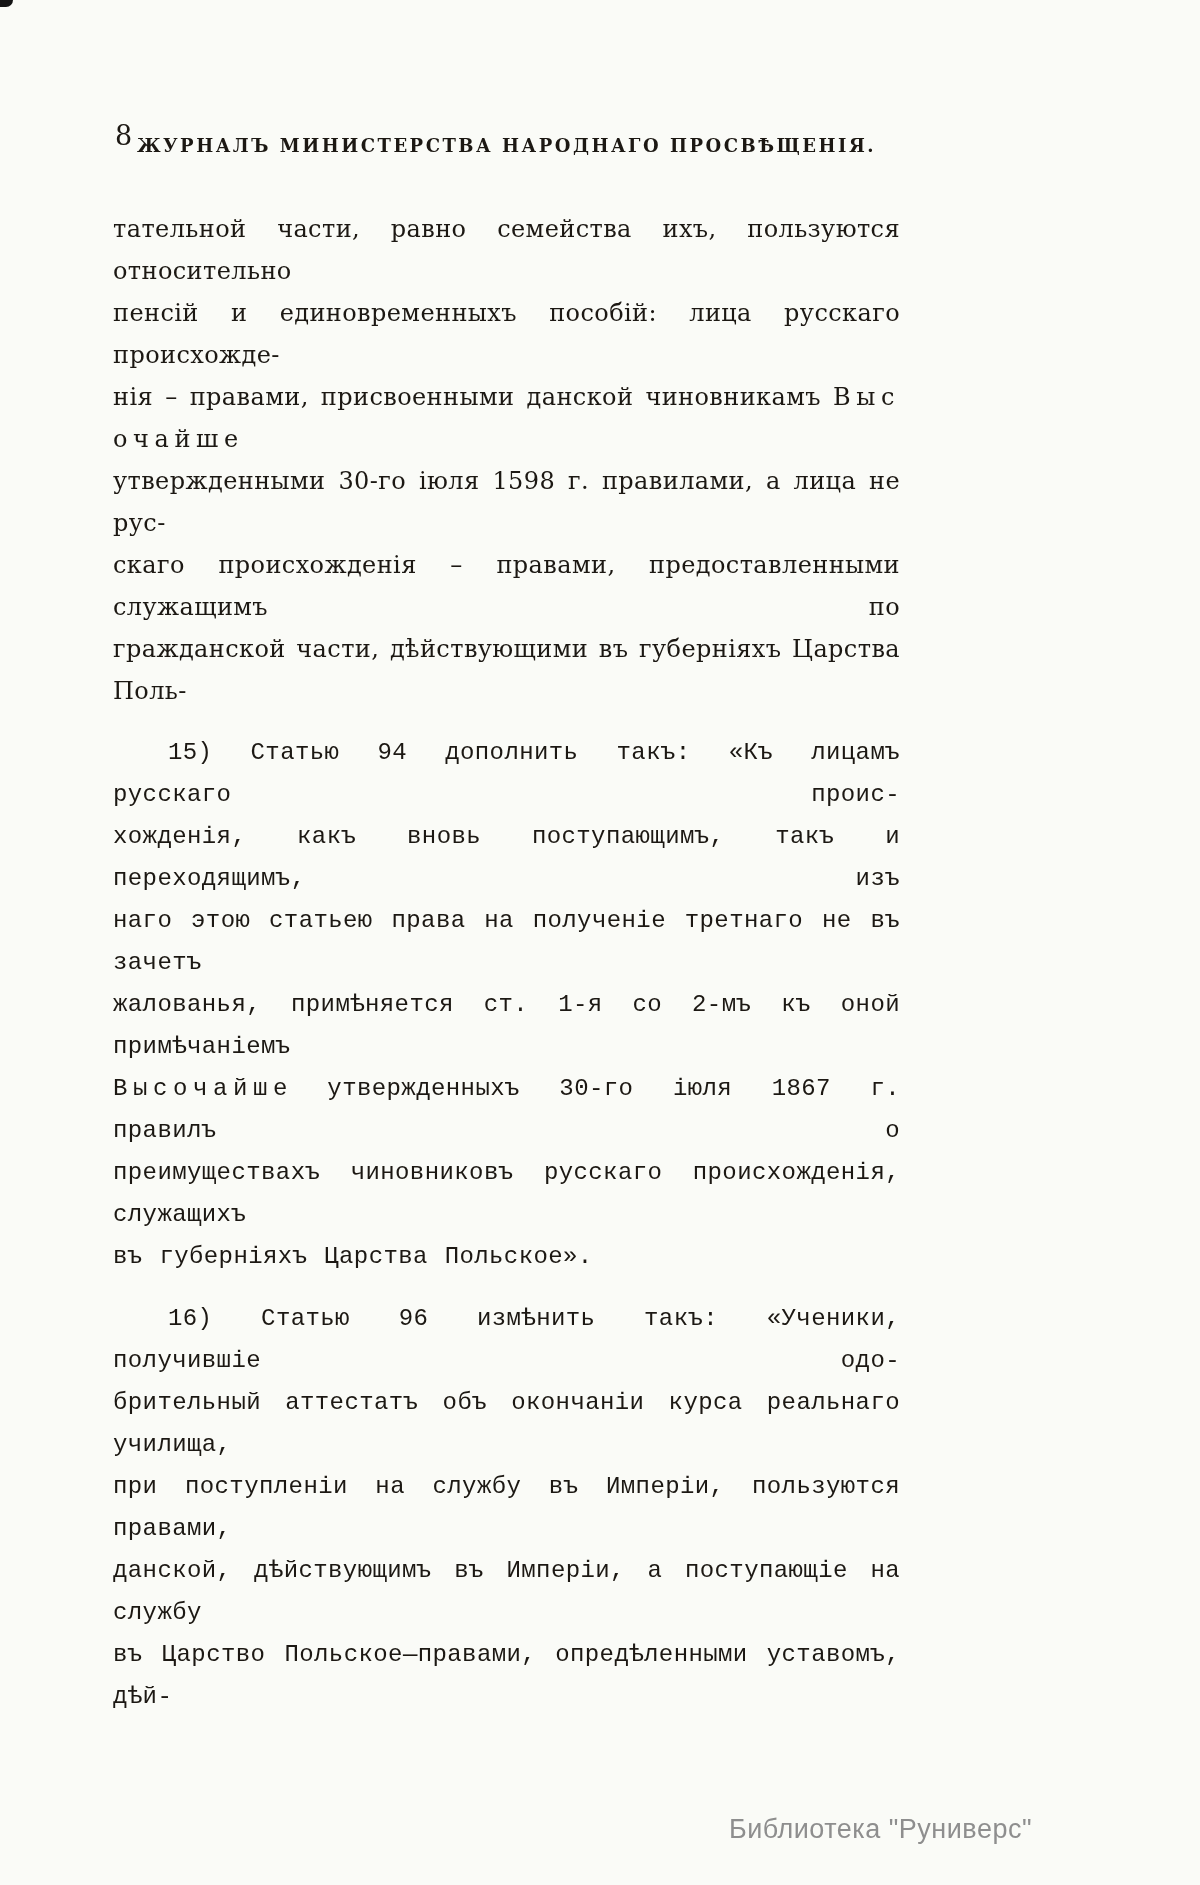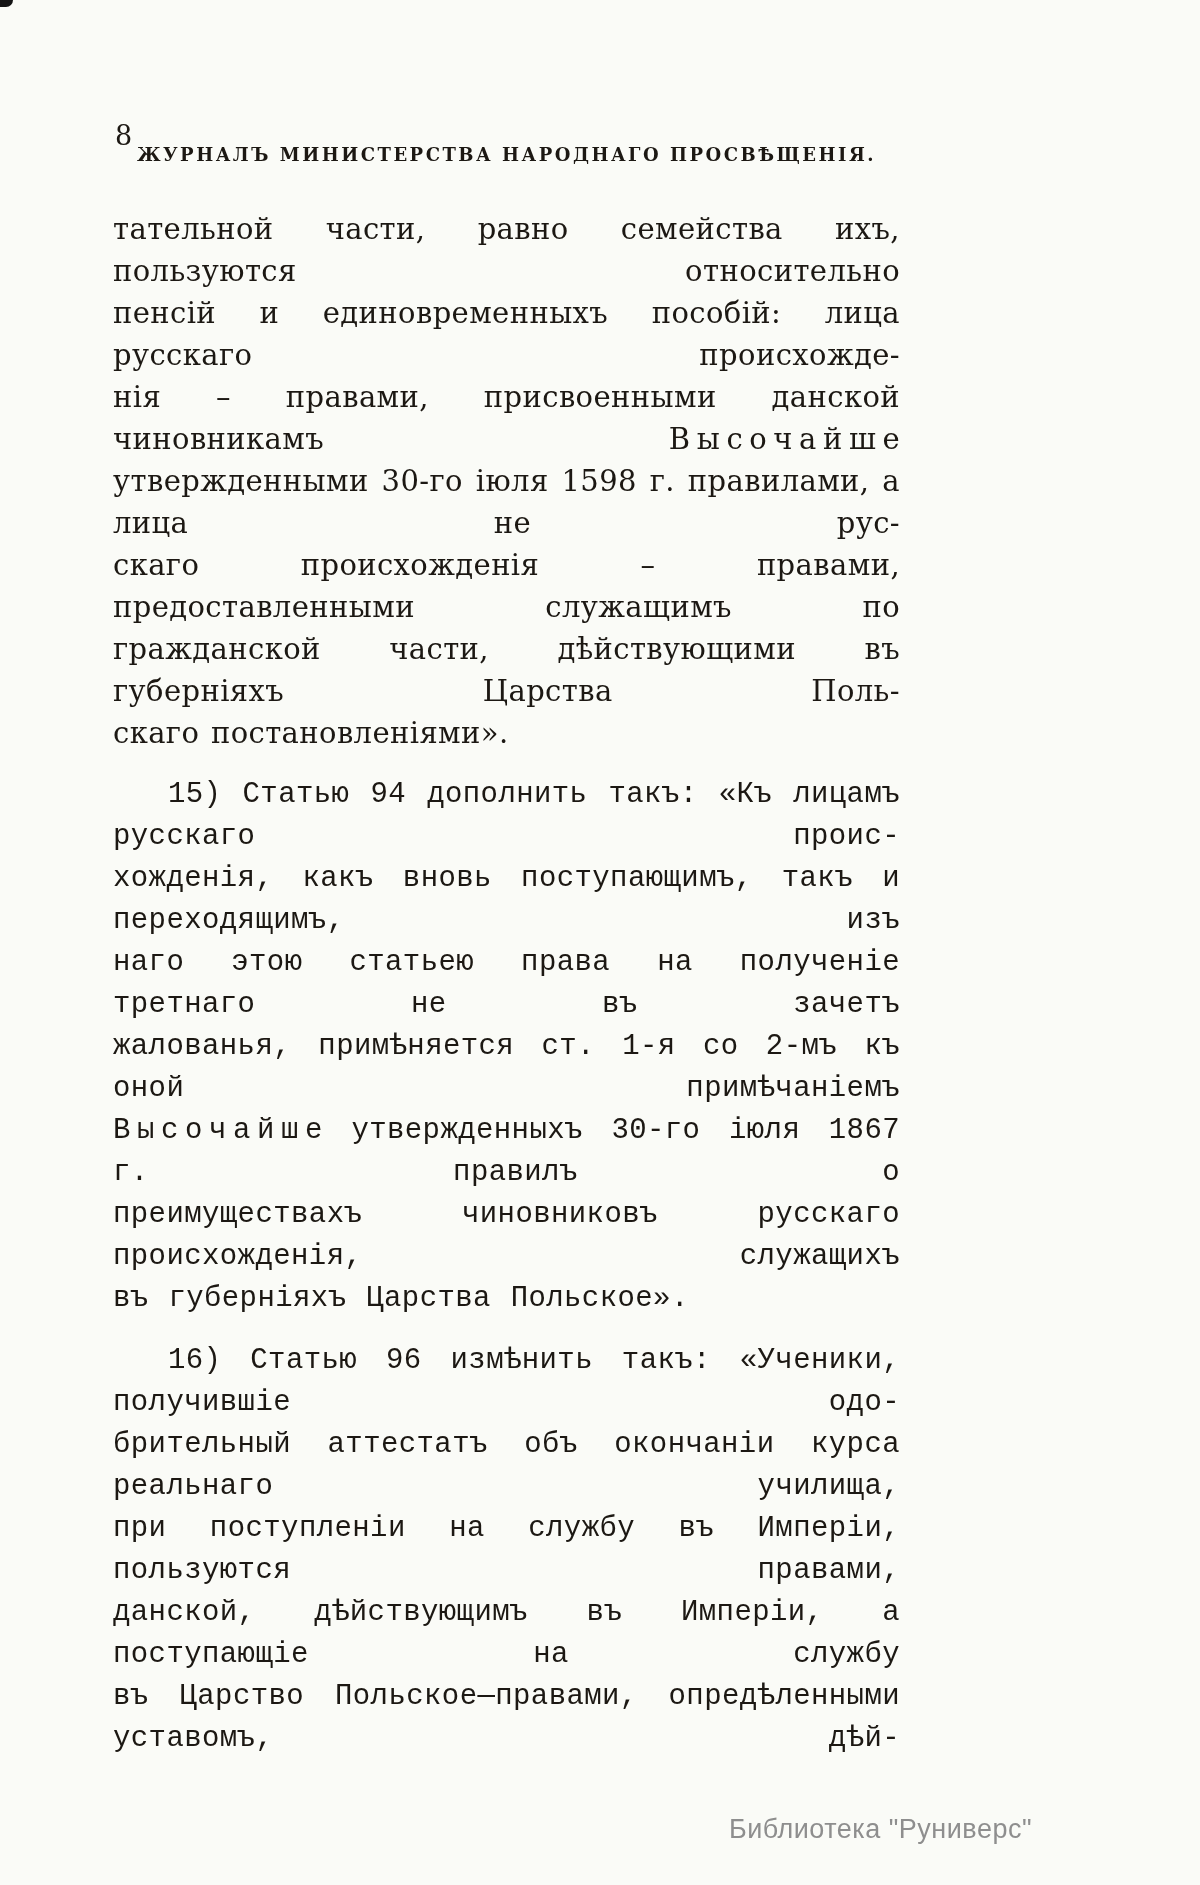--- a/index.html
+++ b/index.html
@@ -35,36 +35,36 @@
     position: absolute;
     left: 2px;
     top: 2px;
     font-size: 27px;
     font-weight: normal;
   }
   .running-header {
     position: absolute;
     left: 0;
     right: 0;
-    top: 26px;
+    top: 17px;
     text-align: center;
     font-size: 18px;
     font-weight: bold;
     letter-spacing: 2.5px;
     white-space: nowrap;
   }
   .text-block {
     position: absolute;
     left: 113px;
     top: 208px;
     width: 787px;
   }
   .para {
     margin: 0;
-    font-size: 29px;
+    font-size: 24px;
     line-height: 42px;
     letter-spacing: 0.4px;
     word-spacing: 2px;
   }
   .para + .para { margin-top: 20px; font-family: Liberation Mono, monospace; }
   .line {
     text-align: justify;
     text-align-last: justify;
     text-justify: inter-word;
     white-space: normal;
@@ -96,21 +96,20 @@
 </div>
 
 <div class="text-block">
     <div class="para">
       <div class="line">тательной части, равно семейства ихъ, пользуются относительно</div>
       <div class="line">пенсій и единовременныхъ пособій: лица русскаго происхожде-</div>
       <div class="line">нія – правами, присвоенными данской чиновникамъ В ы с о ч а й ш е</div>
       <div class="line">утвержденными 30-го іюля 1598 г. правилами, а лица не рус-</div>
       <div class="line">скаго происхожденія – правами, предоставленными служащимъ по</div>
       <div class="line">гражданской части, дѣйствующими въ губерніяхъ Царства Поль-</div>
-      <div class="line lastline">скаго постановленіями».</div>
     </div>
     <div class="para fi">
       <div class="line">15) Статью 94 дополнить такъ: «Къ лицамъ русскаго проис-</div>
       <div class="line">хожденія, какъ вновь поступающимъ, такъ и переходящимъ, изъ</div>
       <div class="line">наго этою статьею права на полученіе третнаго не въ зачетъ</div>
       <div class="line">жалованья, примѣняется ст. 1-я со 2-мъ къ оной примѣчаніемъ</div>
       <div class="line">В ы с о ч а й ш е утвержденныхъ 30-го іюля 1867 г. правилъ о</div>
       <div class="line">преимуществахъ чиновниковъ русскаго происхожденія, служащихъ</div>
       <div class="line lastline">въ губерніяхъ Царства Польское».</div>
     </div>

